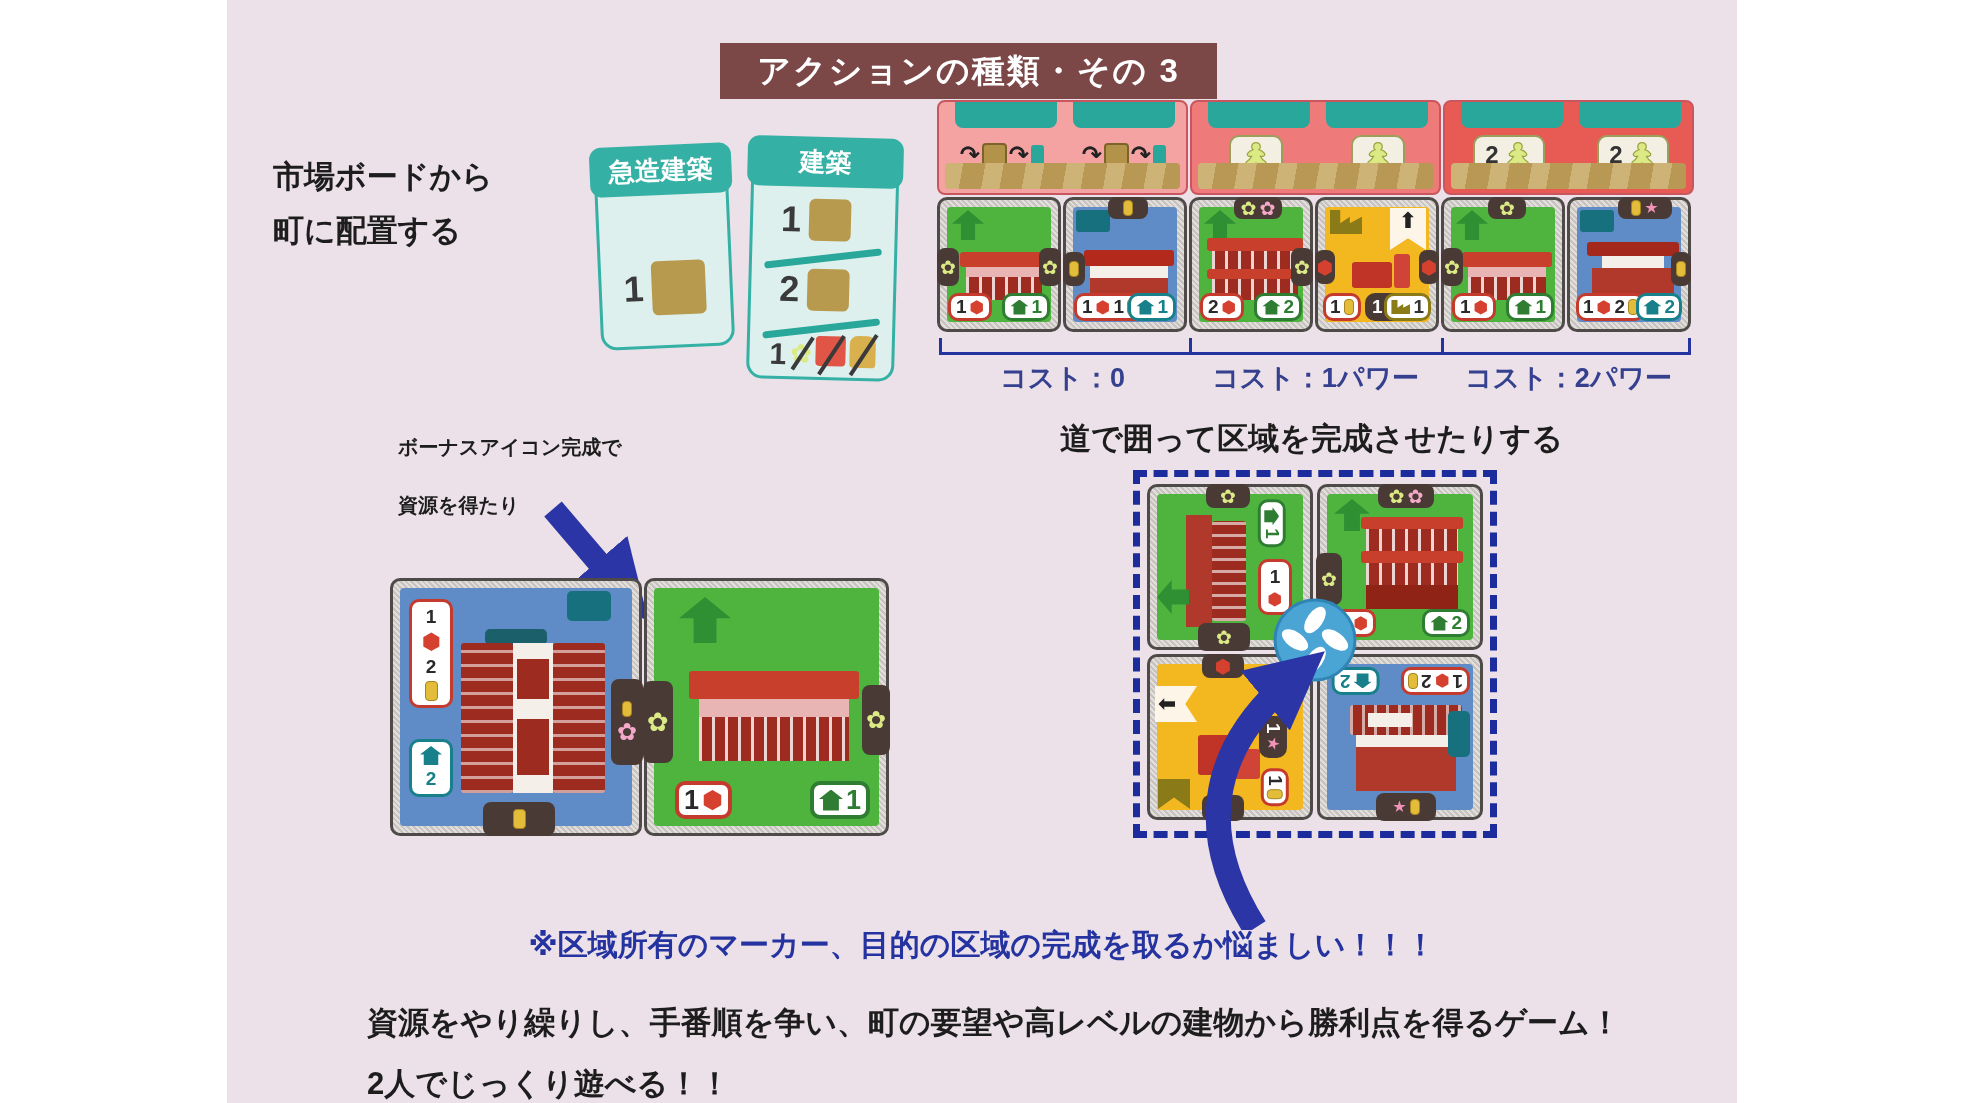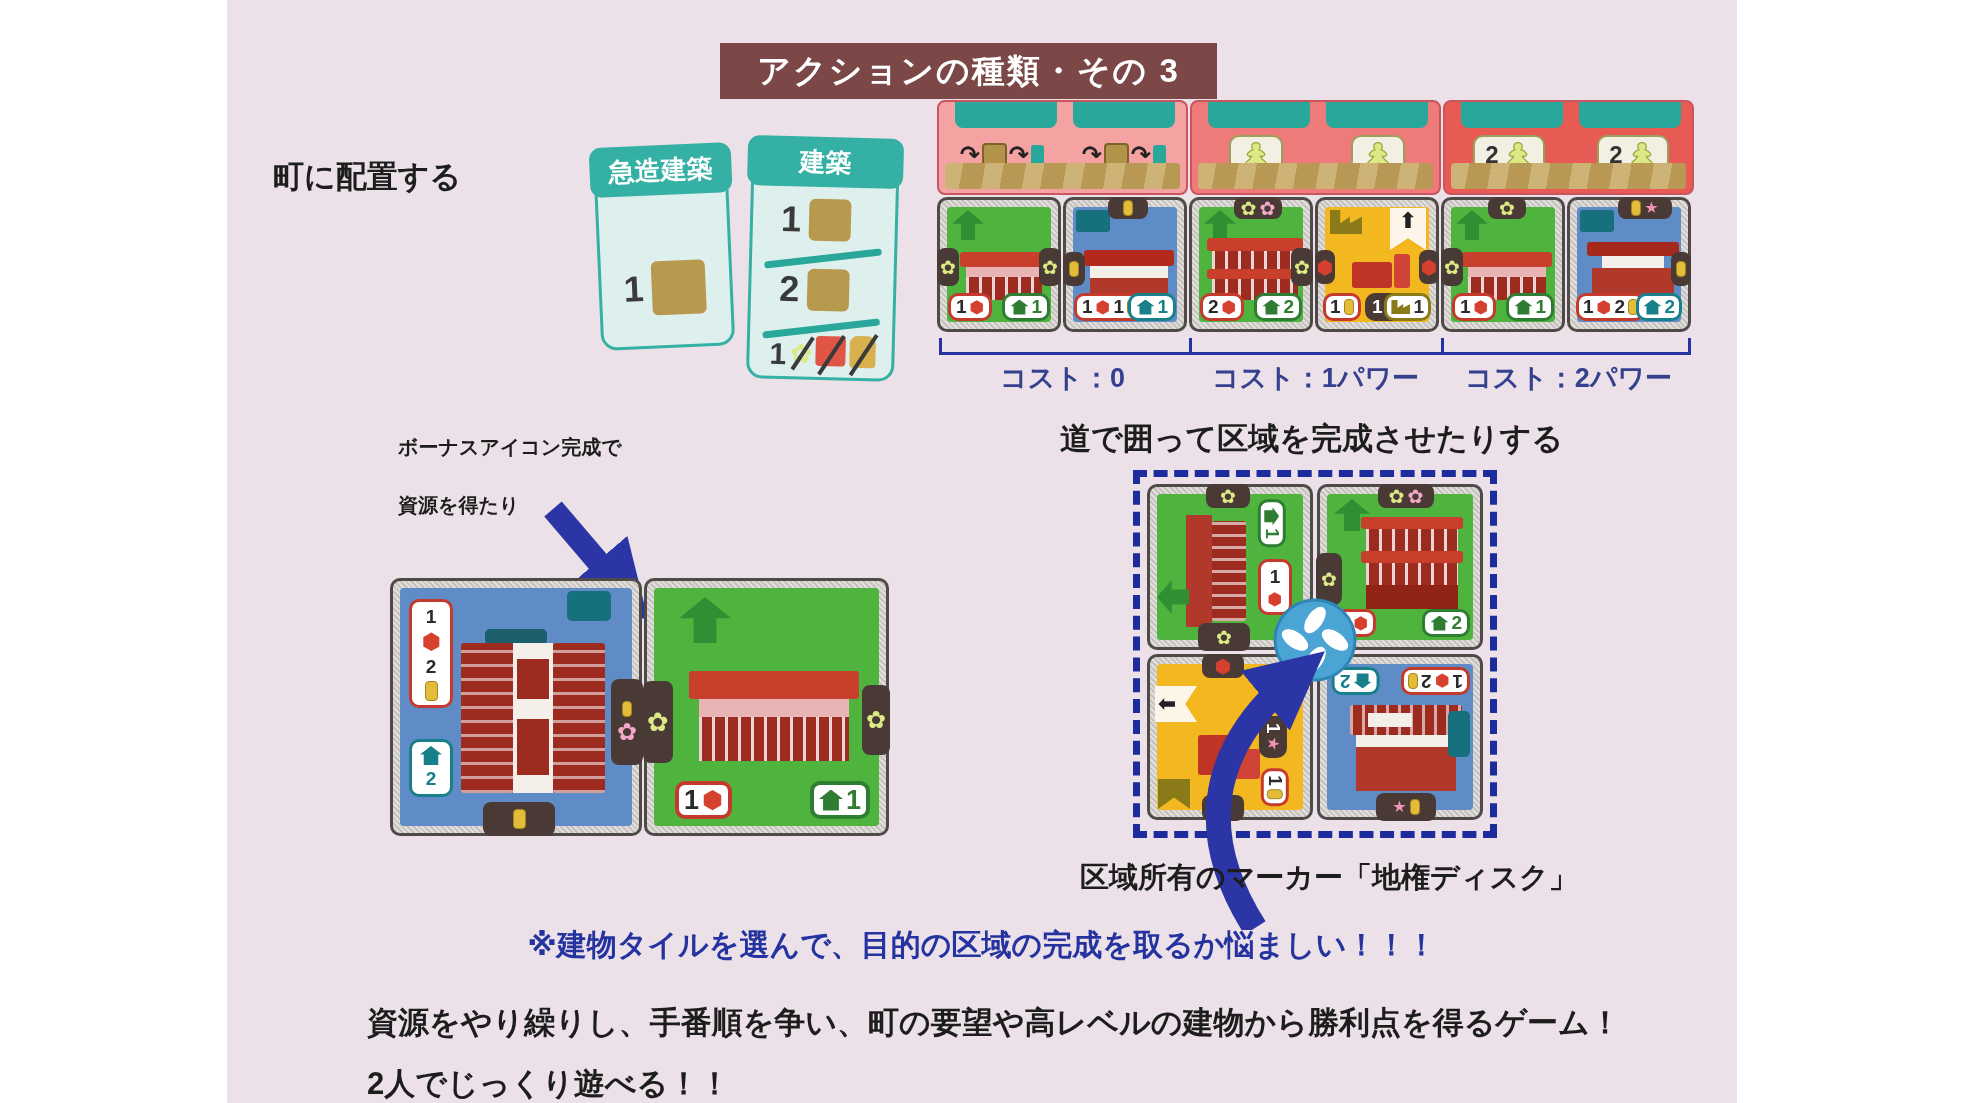--- a/index.html
+++ b/index.html
@@ -114,20 +114,21 @@
 </style>
 </head>
 <body>
 
 <div class="canvas">
 <div class="board">
 
   <div class="title-banner">アクションの種類・その 3</div>
 
   <div class="intro jp">
+    <div>市場ボードから</div>
     <div>町に配置する</div>
   </div>
 
   <div class="card card-a">
     <div class="card-head">急造建築</div>
     <div class="card-row" style="left:22px; top:110px;">
       <span>1</span>
       <span class="sq-tan" style="width:54px;height:54px;"></span>
     </div>
   </div>
@@ -563,23 +564,22 @@
 
   <svg class="big-arrow-svg" style="left:950px; top:640px; width:180px; height:290px;" viewBox="0 0 180 290">
     <defs>
       <marker id="ah2" viewBox="0 0 10 10" refX="5" refY="5" markerWidth="3.1" markerHeight="3.1" orient="auto">
         <path d="M0 0 L10 5 L0 10 z" fill="#2b35a5"></path>
       </marker>
     </defs>
     <path d="M78 288 C 22 200 26 112 118 36" stroke="#2b35a5" stroke-width="25" fill="none" marker-end="url(#ah2)"></path>
   </svg>
 
-  <div class="caption-marker jp">区域所有のマーカー「地権ディスク」</div>
-
-  <div class="note">※建物タイルを選んで、目的の区域の完成を取るか悩ましい！！！</div>
+
+  <div class="note">※区域所有のマーカー、目的の区域の完成を取るか悩ましい！！！</div>
 
   <div class="summary jp">
     <div>資源をやり繰りし、手番順を争い、町の要望や高レベルの建物から勝利点を得るゲーム！</div>
     <div>2人でじっくり遊べる！！</div>
   </div>
 
 </div>
 </div>
 
 </body></html>

